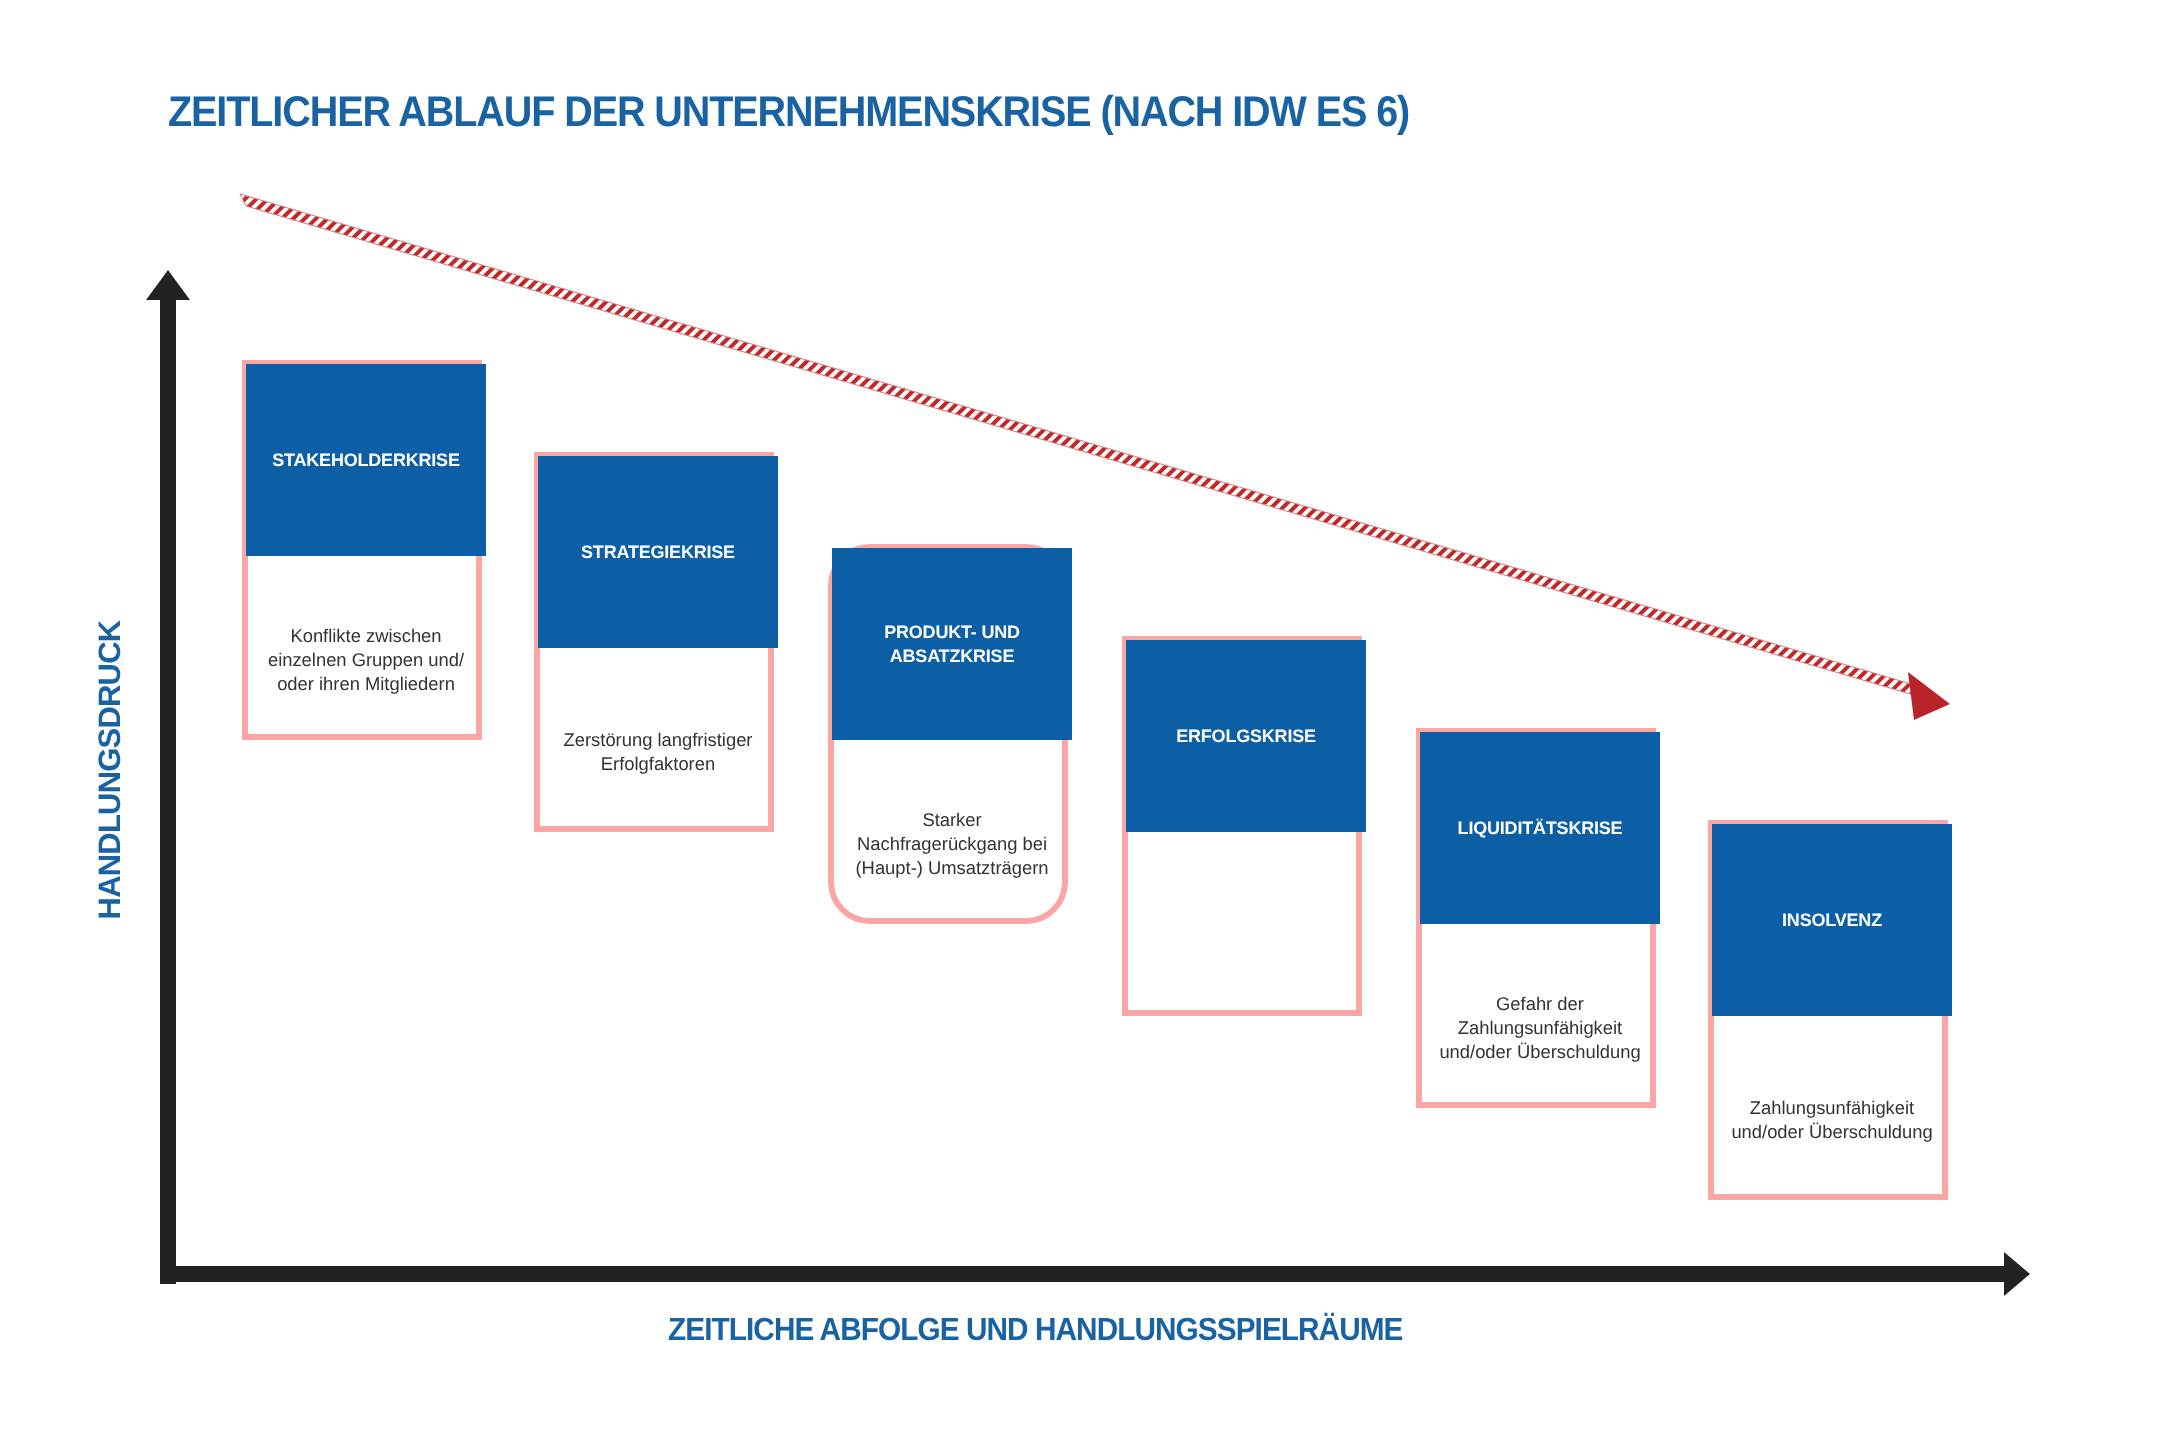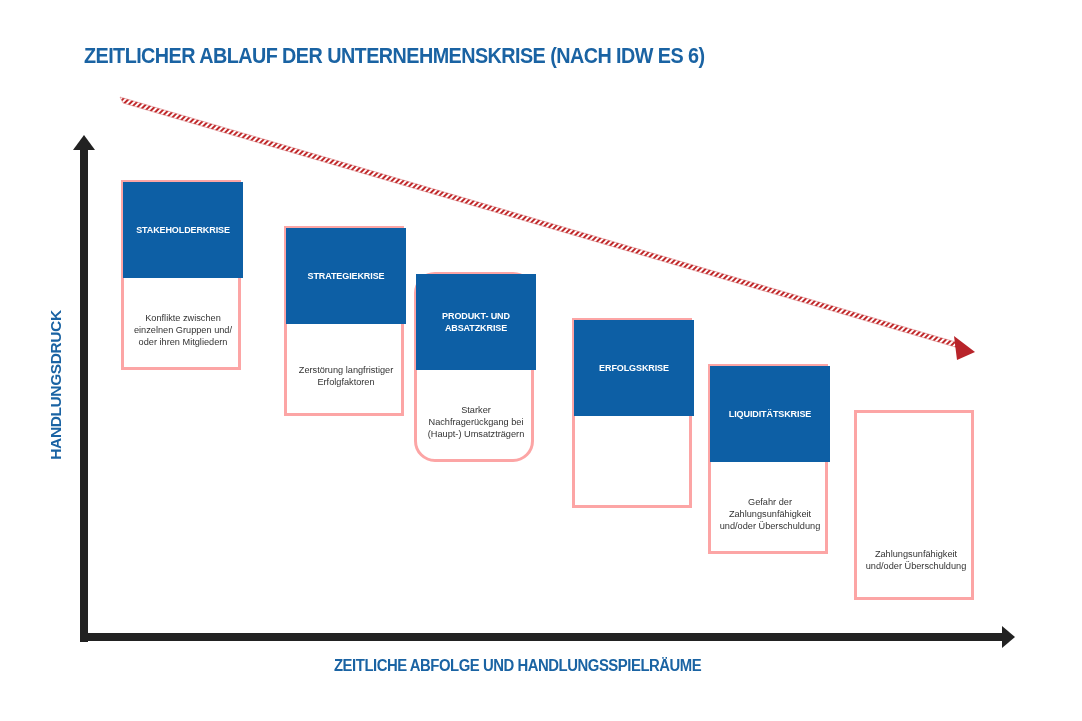--- a/index.html
+++ b/index.html
@@ -76,34 +76,35 @@
 </svg>
 
 <div class="ylabel">HANDLUNGSDRUCK</div>
 <div class="xlabel">ZEITLICHE ABFOLGE UND HANDLUNGSSPIELRÄUME</div>
 
 <div class="stage" style="left:121px; top:180px;">
   <div class="head">STAKEHOLDERKRISE</div>
   <div class="body">Konflikte zwischen einzelnen Gruppen und/ oder ihren Mitgliedern</div>
 </div>
 
-<div class="stage" style="left:284px; top:226px;">
+<div class="stage" style="left:267px; top:226px;">
   <div class="head">STRATEGIEKRISE</div>
   <div class="body">Zerstörung langfristiger Erfolgfaktoren</div>
 </div>
 
 <div class="stage" style="left:414px; top:272px;border-radius:21px;">
   <div class="head">PRODUKT- UND ABSATZKRISE</div>
   <div class="body">Starker Nachfragerückgang bei (Haupt-) Umsatzträgern</div>
 </div>
 
-<div class="stage" style="left:561px; top:318px;margin-left:11px;">
+<div class="stage" style="left:561px; top:318px;">
   <div class="head">ERFOLGSKRISE</div>
 </div>
 
 <div class="stage" style="left:708px; top:364px;">
   <div class="head">LIQUIDITÄTSKRISE</div>
   <div class="body">Gefahr der Zahlungsunfähigkeit und/oder Überschuldung</div>
 </div>
 
 <div class="stage" style="left:854px; top:410px;">
+  <div class="head">INSOLVENZ</div>
   <div class="body">Zahlungsunfähigkeit und/oder Überschuldung</div>
 </div>
 
 </body></html>

